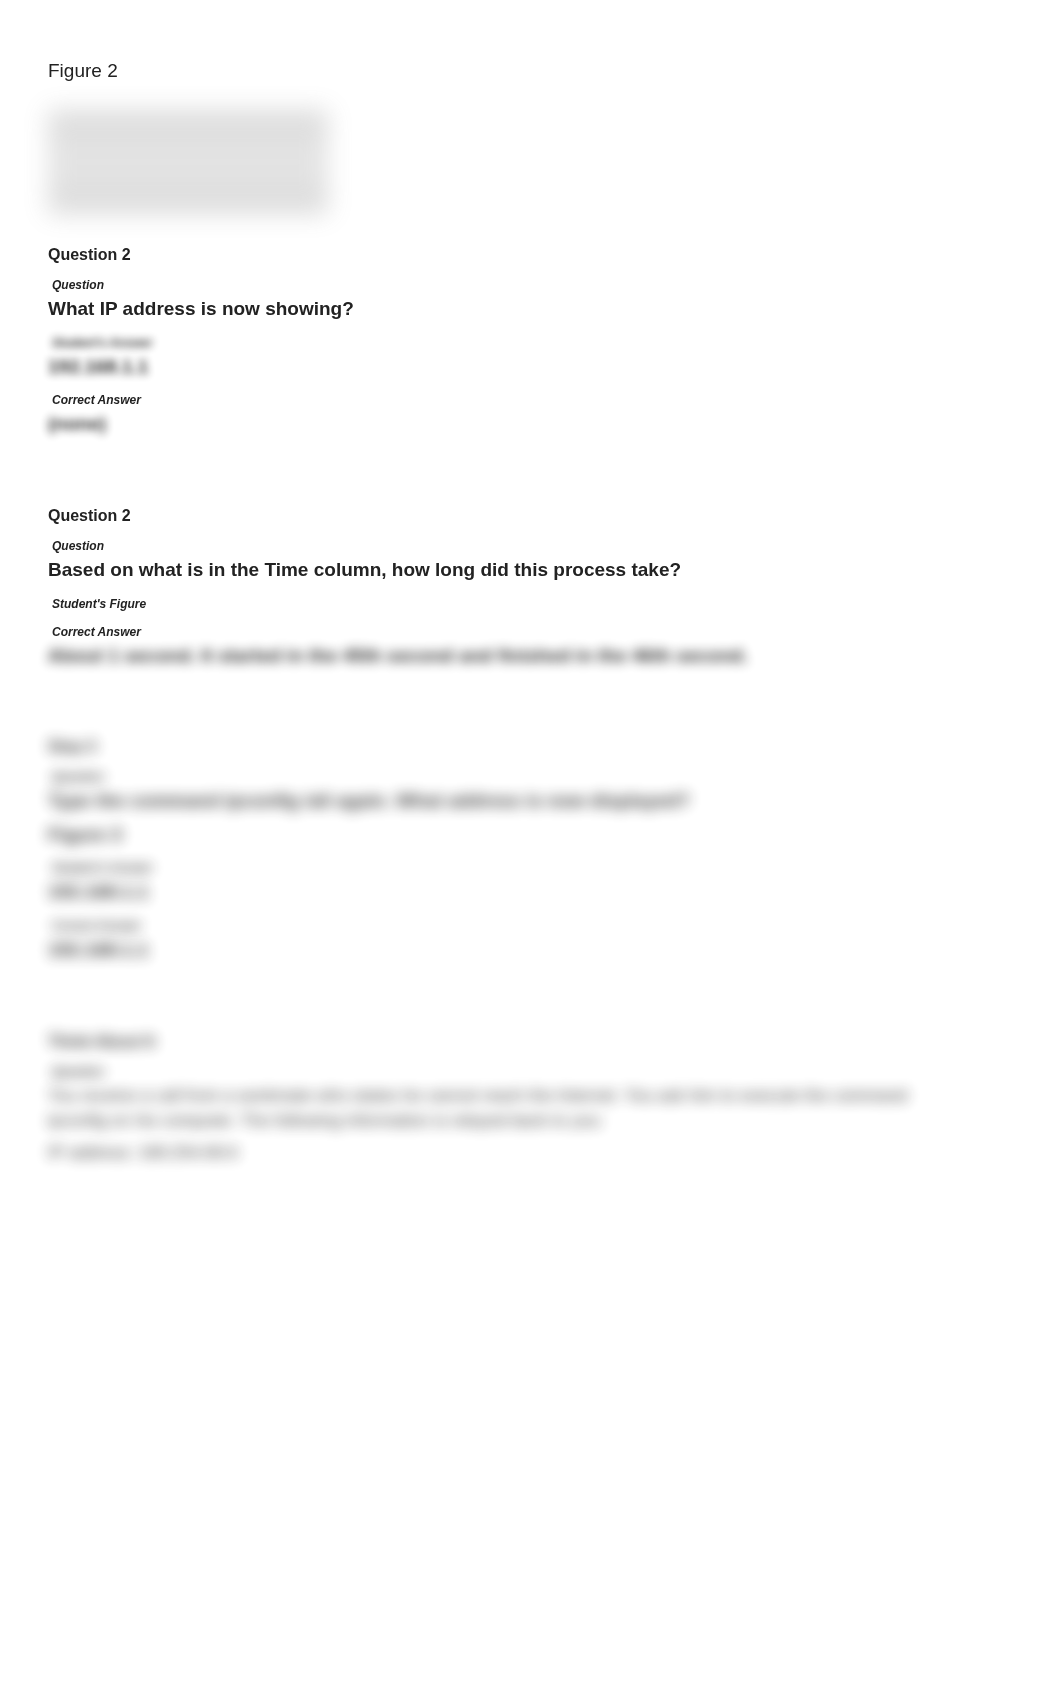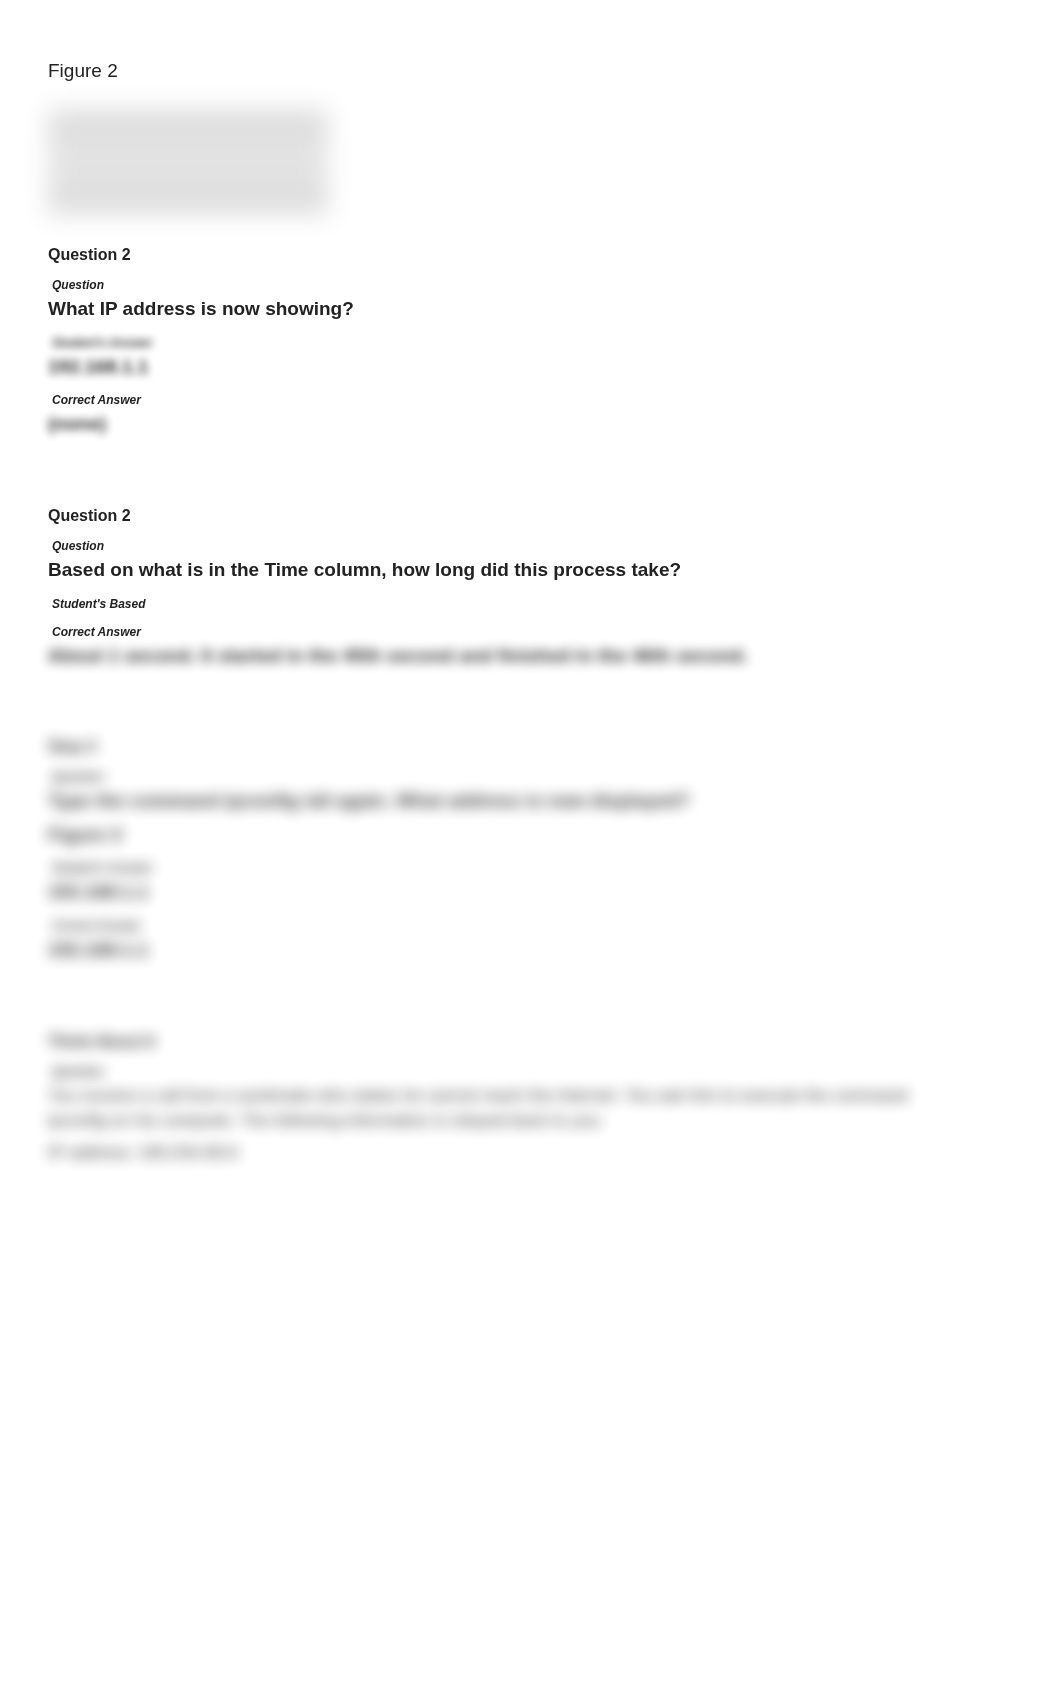--- a/index.html
+++ b/index.html
@@ -89,21 +89,21 @@
   <h3 class="q-heading">Correct Answer</h3>
   <p class="q-text blur-light">(none)</p>
 
   <div class="spacer"></div>
 
   <h2 class="q-number">Question 2</h2>
 
   <h3 class="q-heading">Question</h3>
   <p class="q-text">Based on what is in the Time column, how long did this process take?</p>
 
-  <h3 class="q-heading">Student's Based</h3>
+  <h3 class="q-heading">Student's Figure</h3>
 
   <h3 class="q-heading">Correct Answer</h3>
   <p class="q-text blur-heavy">About 1 second. It started in the 45th second and finished in the 46th second.</p>
 
   <div class="spacer"></div>
 
   <h2 class="q-number blur-strong">Step 3</h2>
 
   <h3 class="q-heading blur-strong">Question</h3>
   <p class="q-text blur-strong">Type the command ipconfig /all again. What address is now displayed?</p>

